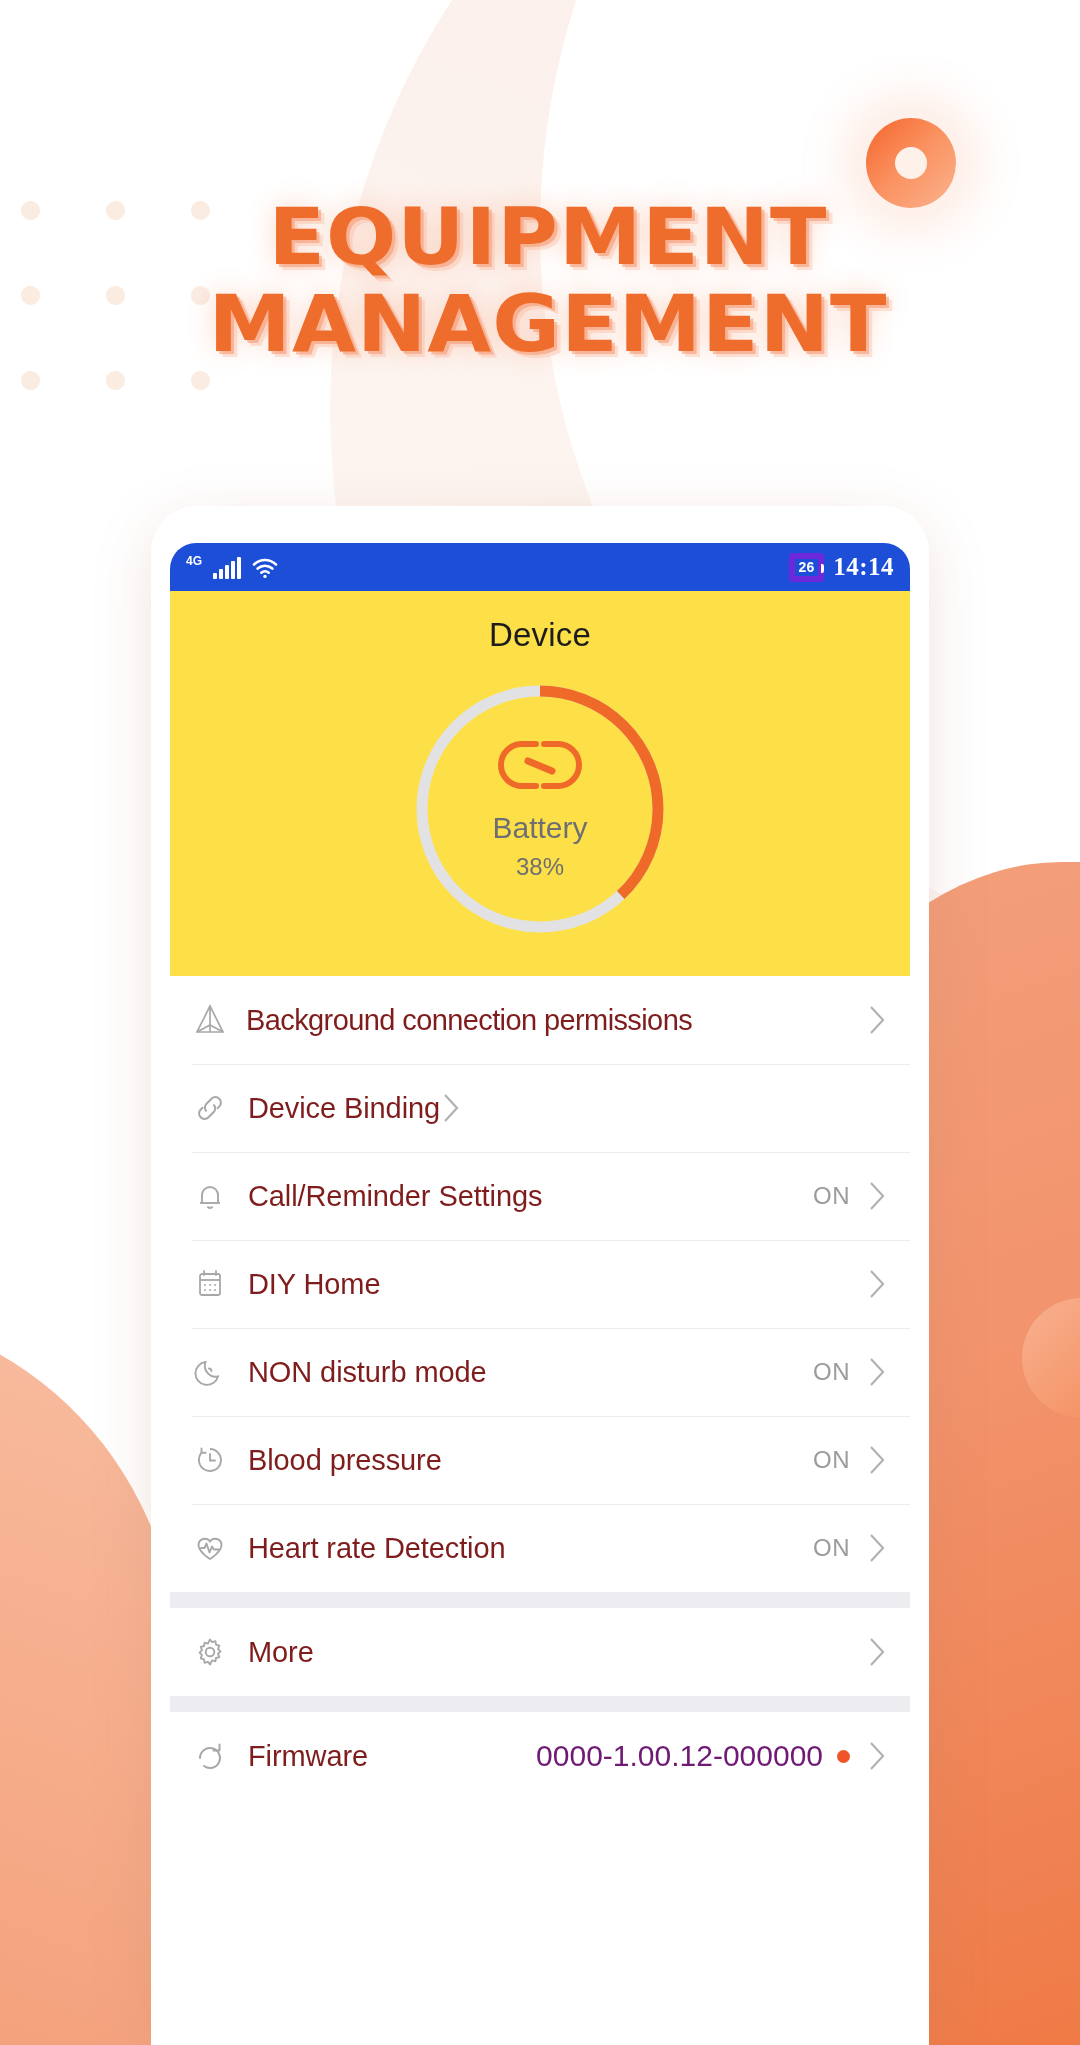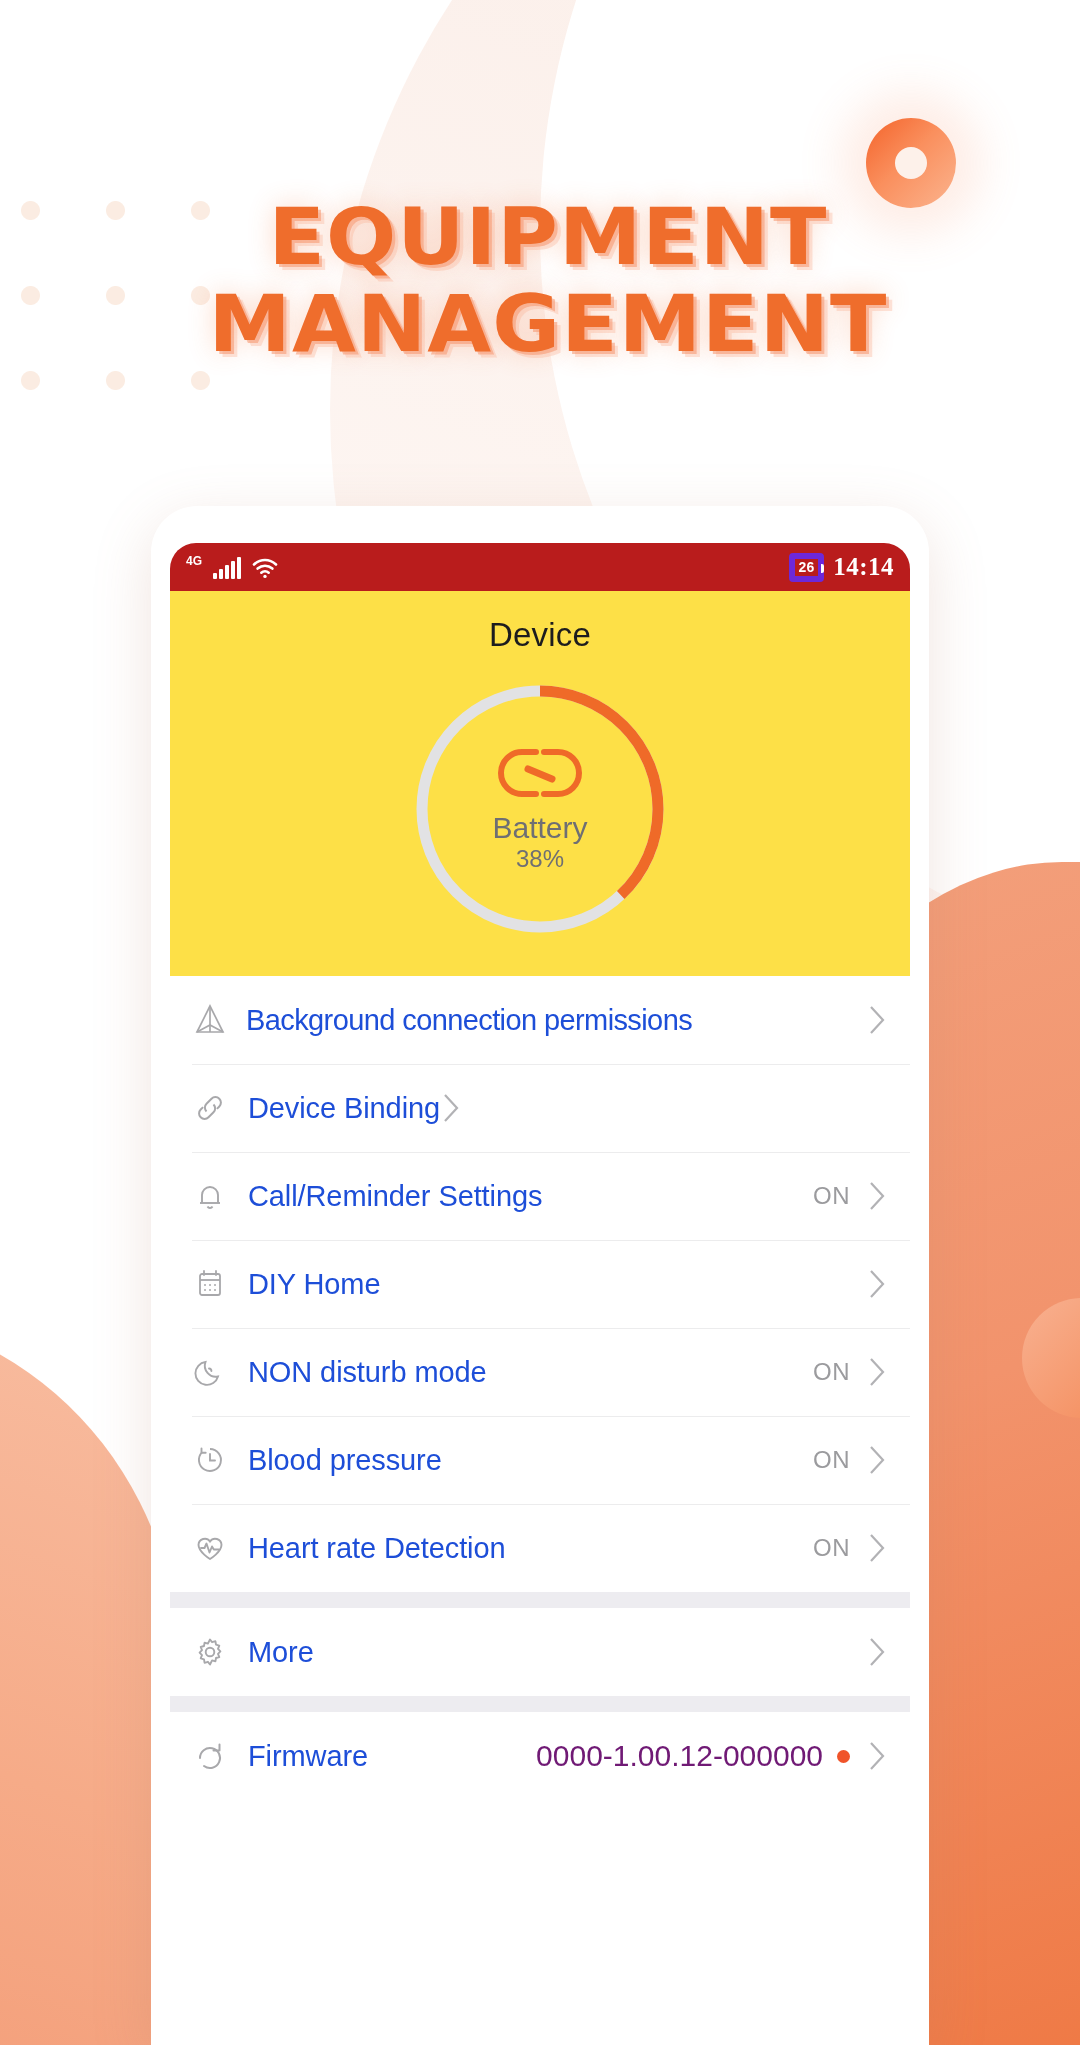--- a/index.html
+++ b/index.html
@@ -134,21 +134,21 @@
     border-radius: 46px 46px 0 0;
     box-shadow: 0 16px 60px rgba(180,120,95,.20);
     overflow: hidden;
   }
 
   #statusbar {
     position: absolute;
     left: 19px; right: 19px;
     top: 37px;
     height: 48px;
-    background: #b91c1c;
+    background: #1d4ed8;
     border-radius: 26px 26px 0 0;
     display: flex;
     align-items: center;
     padding: 0 16px;
     color: #fff;
   }
   #statusbar .sb-left { display: flex; align-items: flex-end; gap: 11px; }
   #statusbar .sb-right { margin-left: auto; display: flex; align-items: center; gap: 9px; }
   .net-label { font-size: 12px; font-weight: 700; line-height: 1; margin-bottom: 12px; }
   .bars { display: flex; align-items: flex-end; gap: 2px; height: 22px; }
@@ -185,21 +185,21 @@
   #gauge-wrap {
     position: relative;
     width: 258px; height: 258px;
     margin: 26px auto 0;
   }
   #gauge-svg { position: absolute; inset: 0; }
   #gauge-center {
     position: absolute; inset: 0;
     display: flex; flex-direction: column;
     align-items: center; justify-content: center;
-    gap: 0;
+    gap: 8px;
   }
   #link-icon { margin-bottom: 6px; }
   #battery-label { font-size: 30px; color: #6f6f73; }
   #battery-value { font-size: 24px; color: #6f6f73; }
 
   
   #list { position: absolute; left: 19px; right: 19px; top: 470px; bottom: 0; }
   .row {
     position: relative;
     display: flex;
@@ -216,21 +216,21 @@
     background: #ececed;
   }
   .row-icon {
     width: 46px;
     display: flex; align-items: center; justify-content: flex-start;
     flex: none;
     color: #a8a8ab;
   }
   .row-label {
     font-size: 29px;
-    color: #1d4ed8;
+    color: #7f1d1d;
     margin-left: 10px;
     white-space: nowrap;
     letter-spacing: -0.1px;
   }
   .row-value {
     margin-left: auto;
     font-size: 24px;
     color: #9b9b9e;
     padding-right: 16px;
     letter-spacing: .5px;

